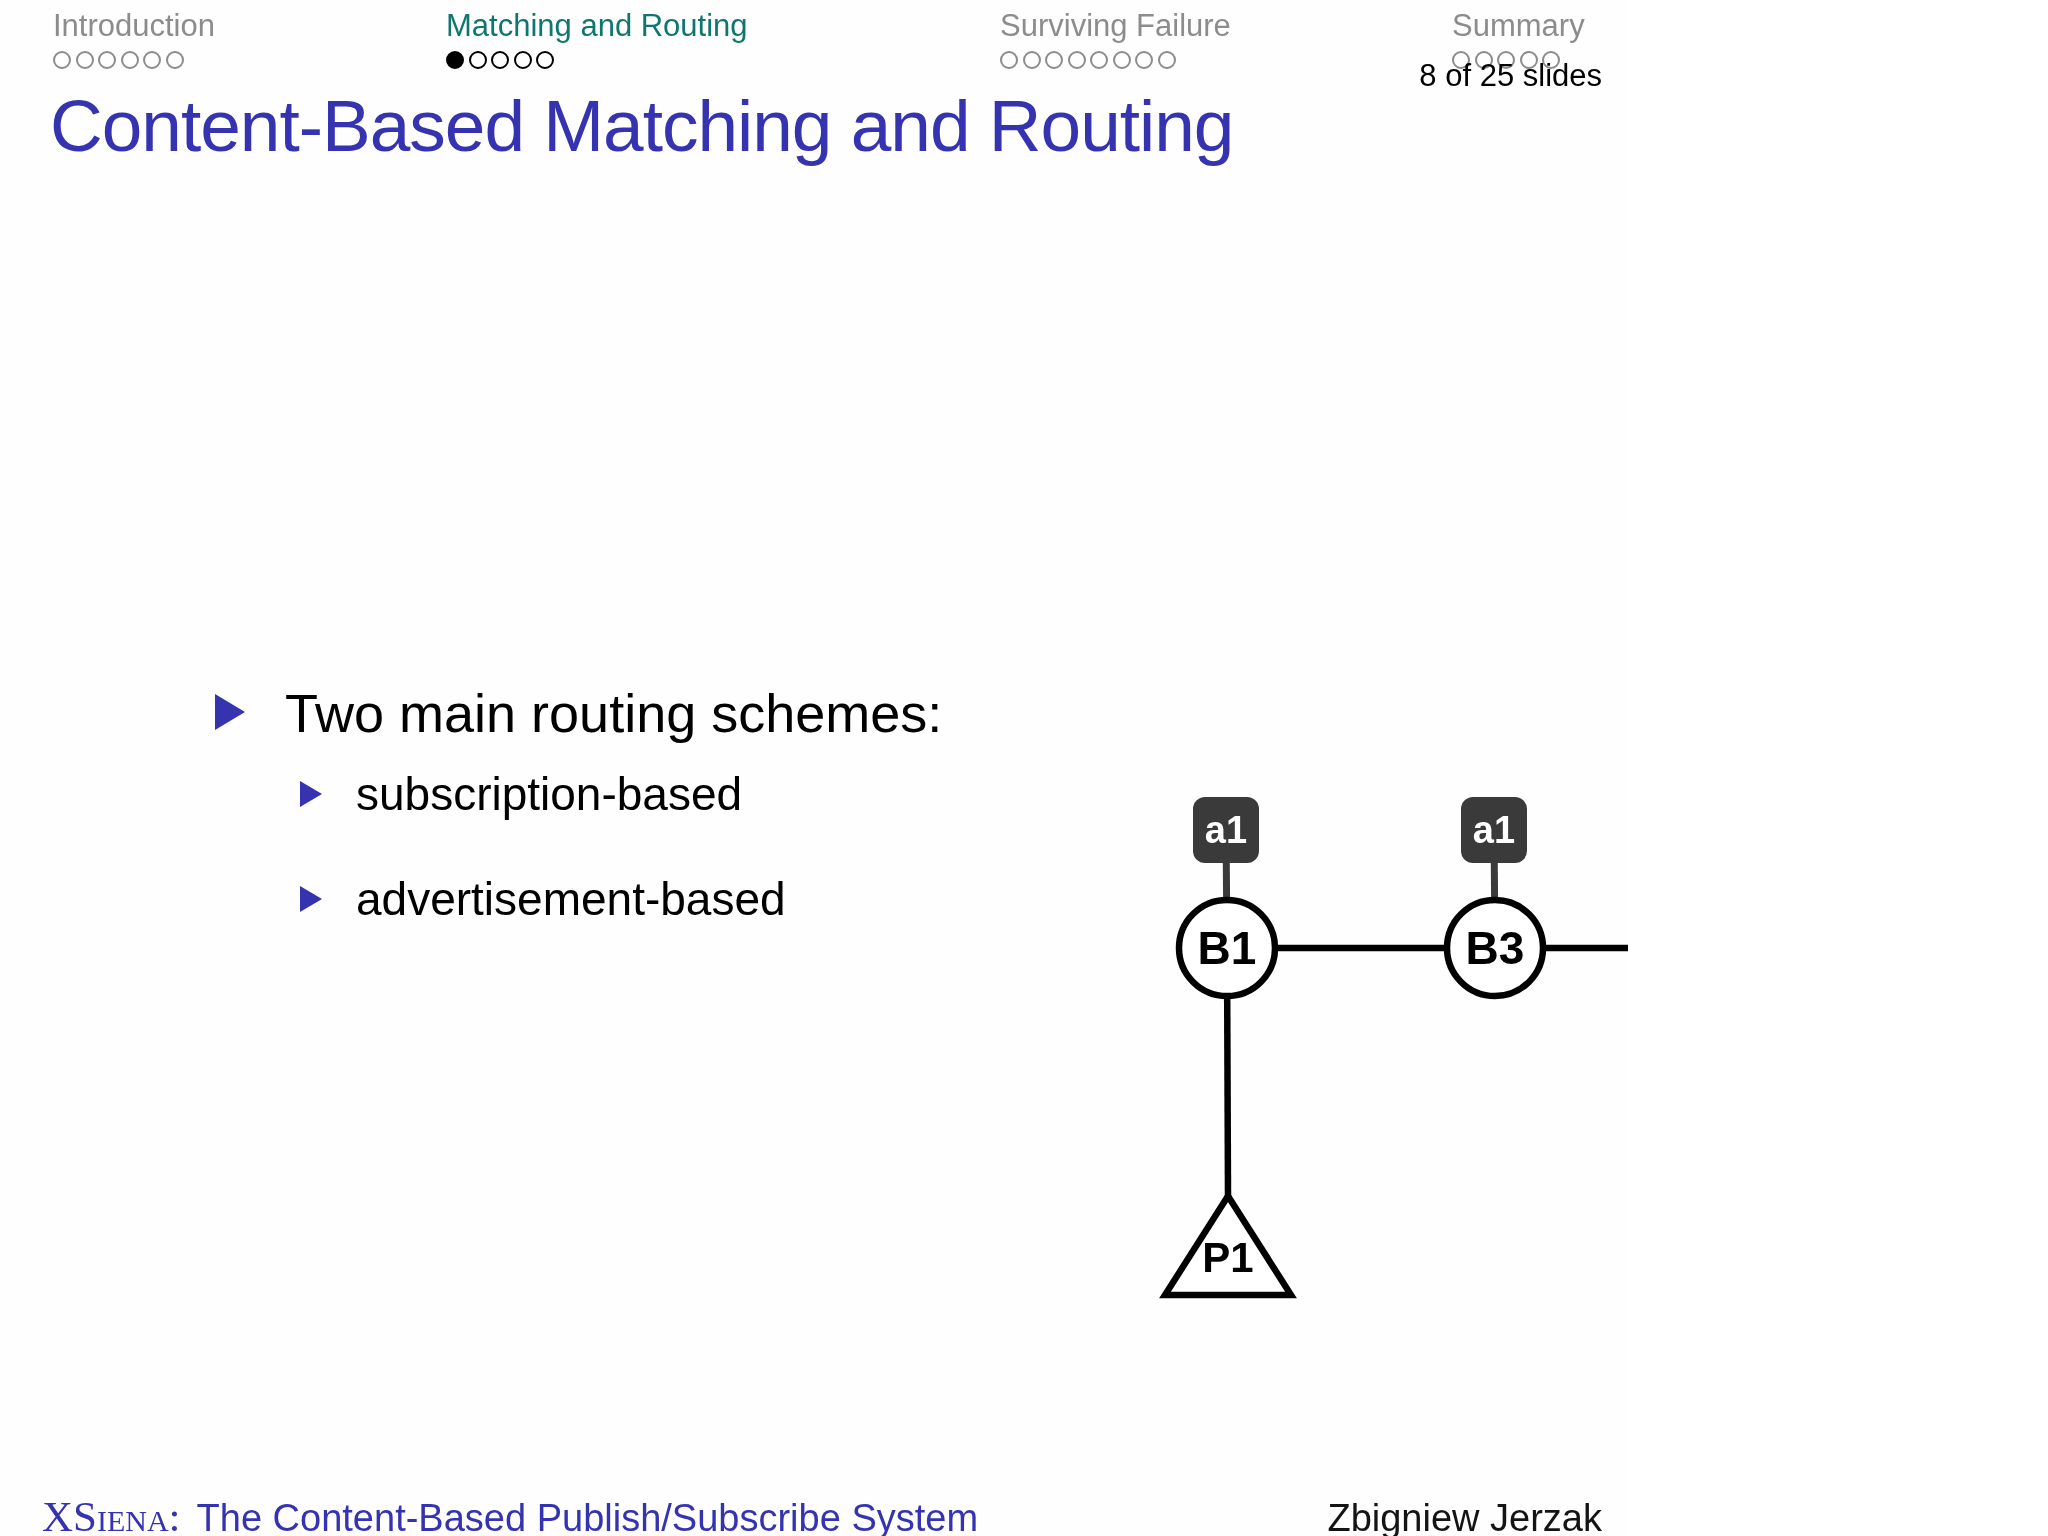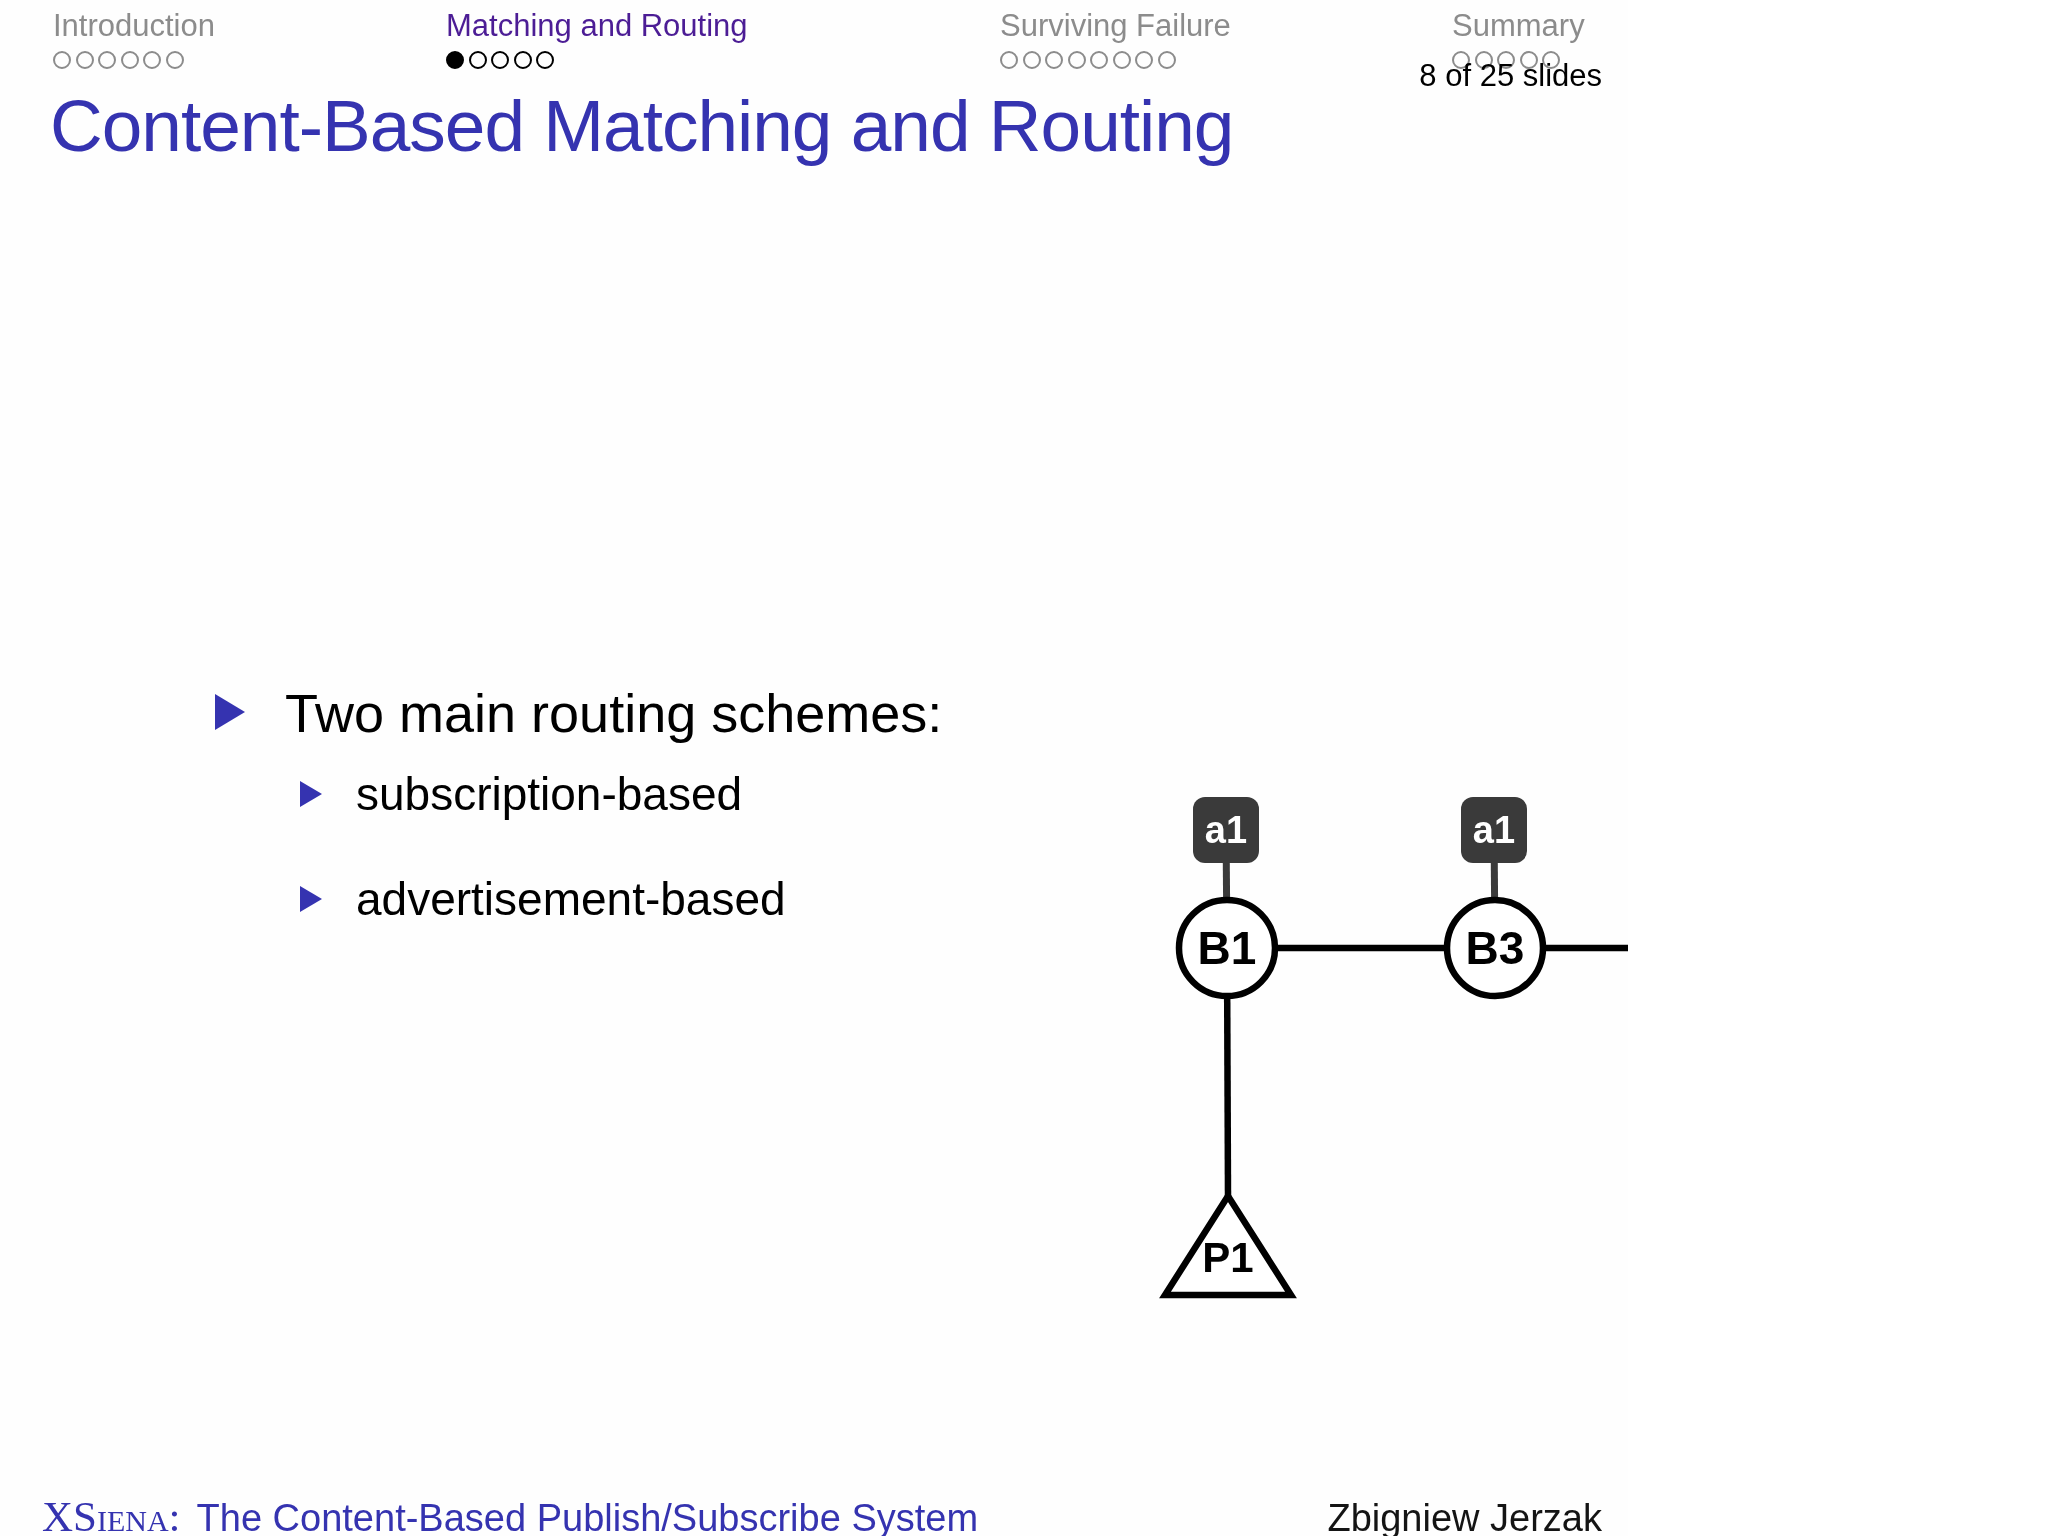--- a/index.html
+++ b/index.html
@@ -3,21 +3,21 @@
 <meta charset="utf-8">
 <style>
   html,body{margin:0;padding:0;background:#ffffff;}
   .slide{position:relative;width:1628px;height:1536px;background:#fefefe;overflow:hidden;
          font-family:"Liberation Sans",sans-serif;}
 
   
   .nav-section{position:absolute;top:8px;}
   .ns-0{left:53px;} .ns-1{left:446px;} .ns-2{left:1000px;} .ns-3{left:1452px;}
   .nav-label{font-size:31px;line-height:36px;color:#8c8c8c;margin-bottom:7px;white-space:nowrap;}
-  .nav-section.active .nav-label{color:#4c1d95;}
+  .nav-section.active .nav-label{color:#0f766e;}
   .nav-dots{display:flex;}
   .dot{display:inline-block;width:18px;height:18px;border:2.5px solid #8c8c8c;
        border-radius:50%;margin-right:4.5px;box-sizing:border-box;background:transparent;}
   .dot.active{border-color:#000;}
   .dot.filled{background:#000;border-color:#000;}
   .slide-counter{position:absolute;right:26px;top:10px;font-size:31px;color:#000;white-space:nowrap;margin-top:48px;}
 
   
   .title{position:absolute;left:50px;top:84px;margin:0;font-size:73px;font-weight:400;
          color:#3533b0;letter-spacing:-1px;white-space:nowrap;}

